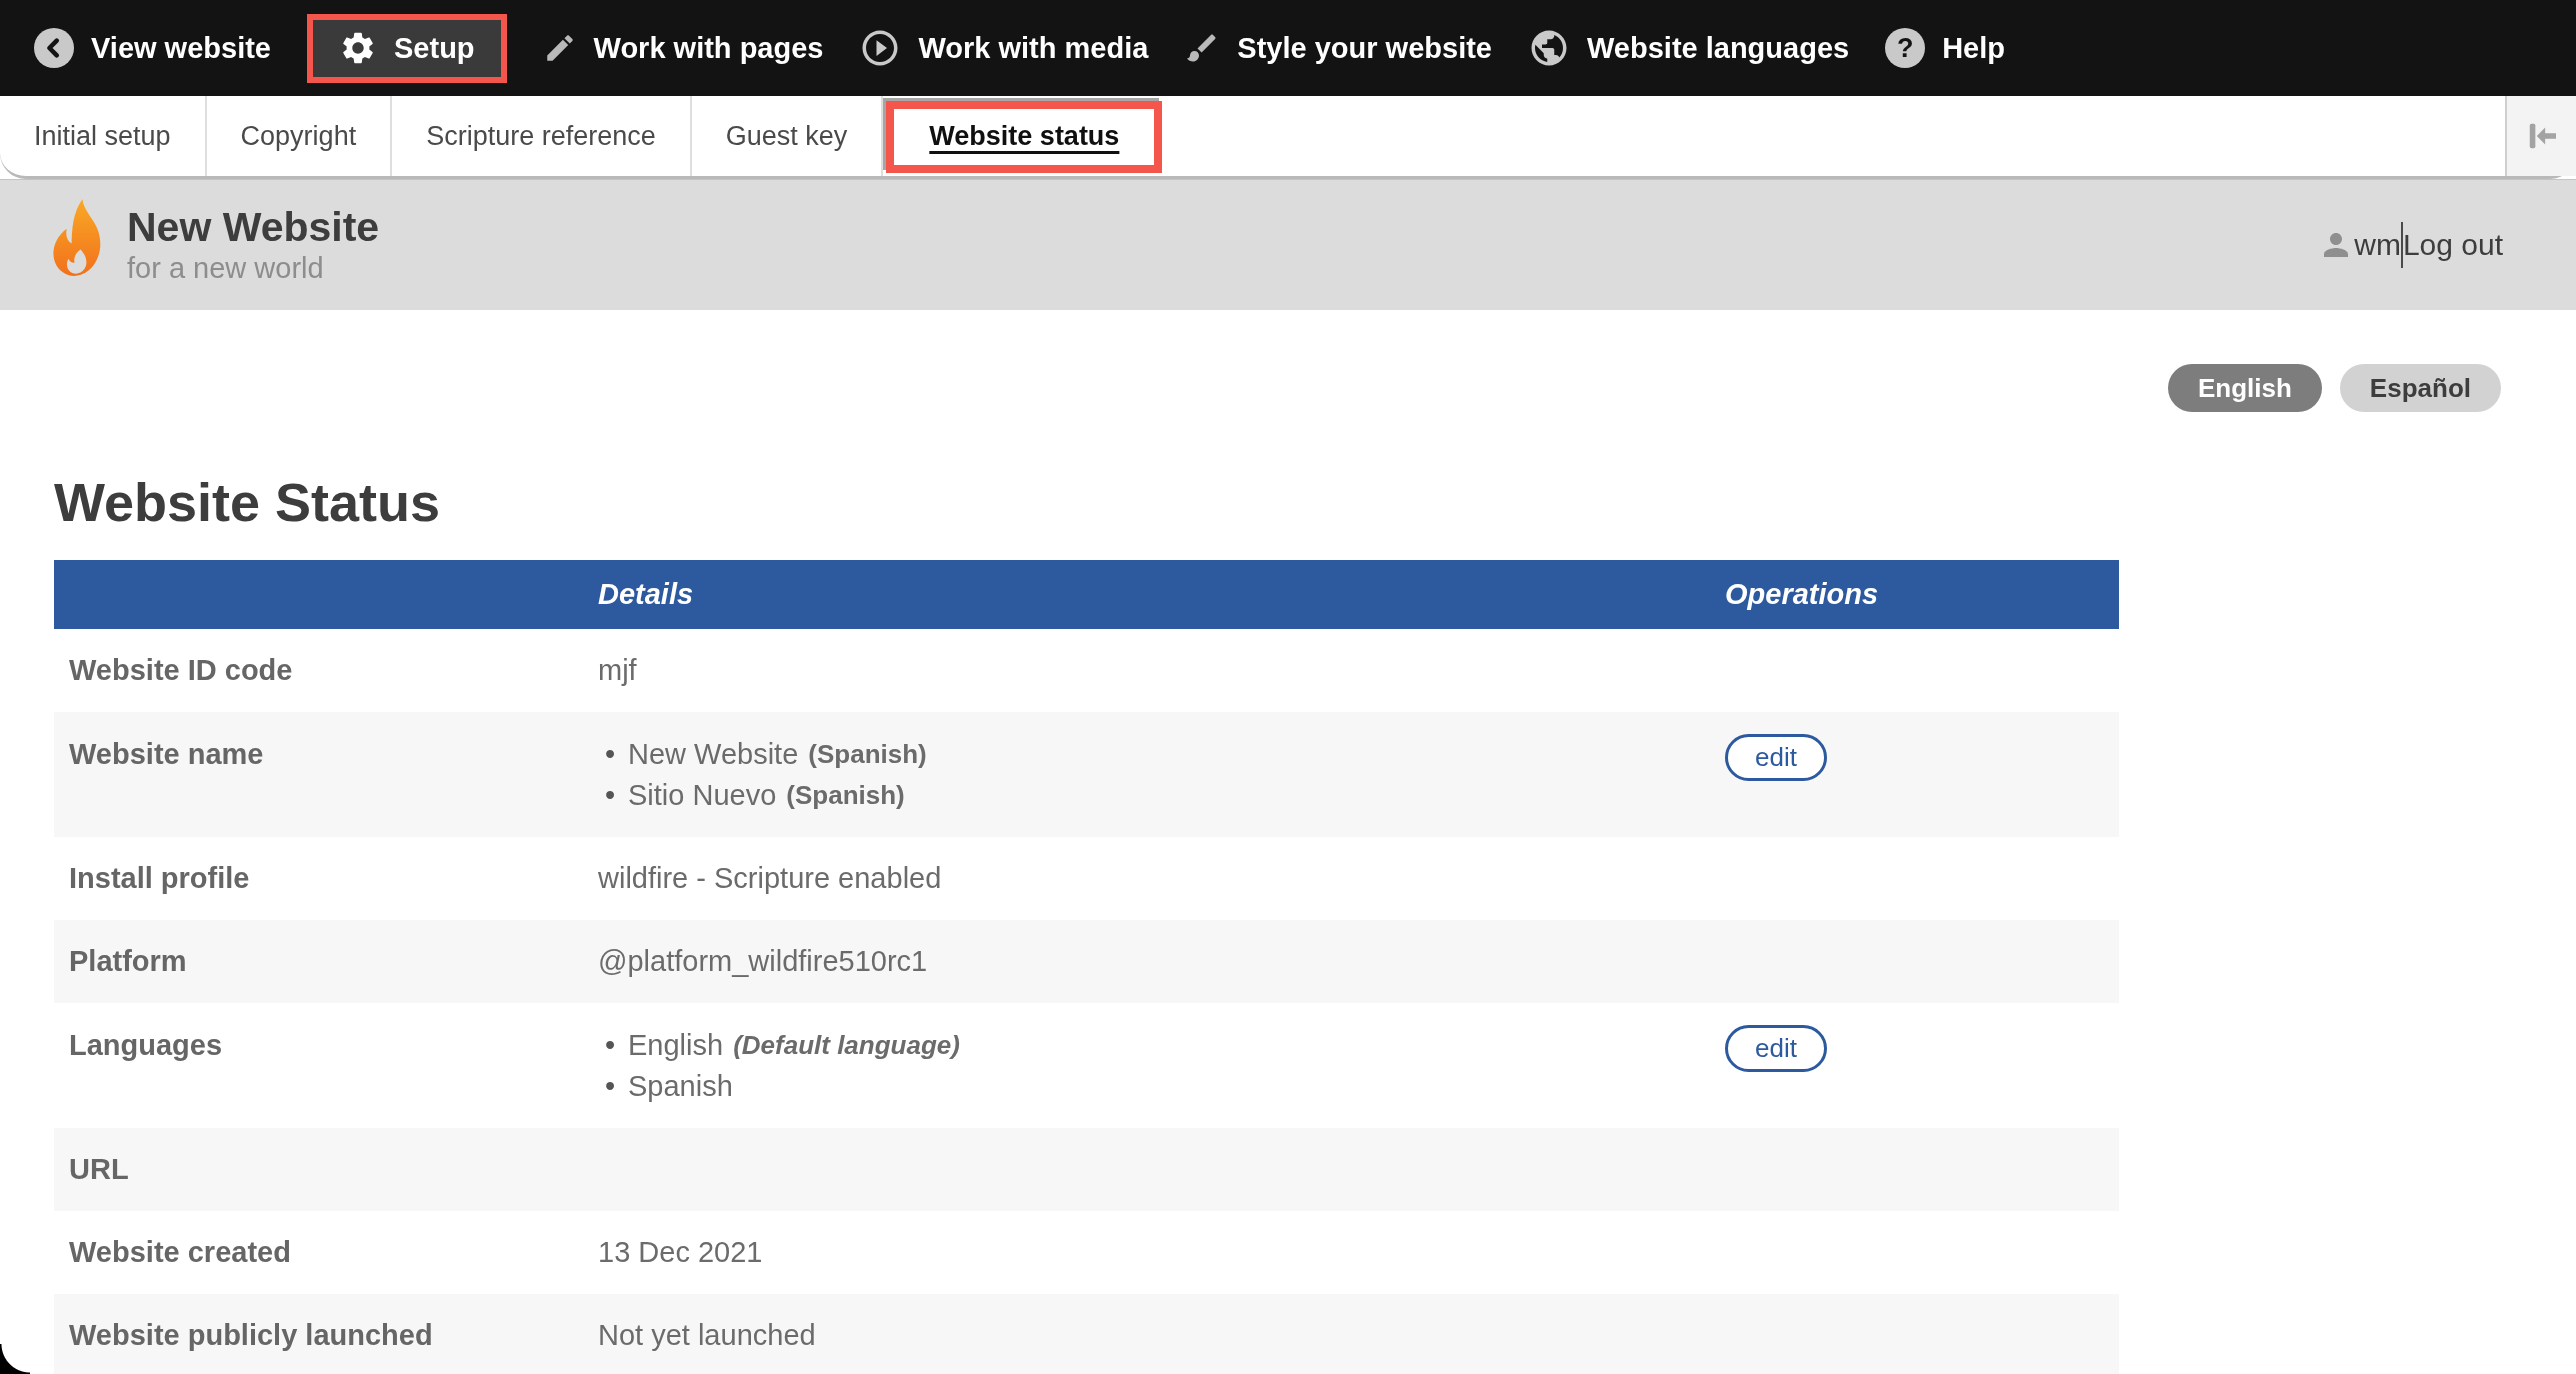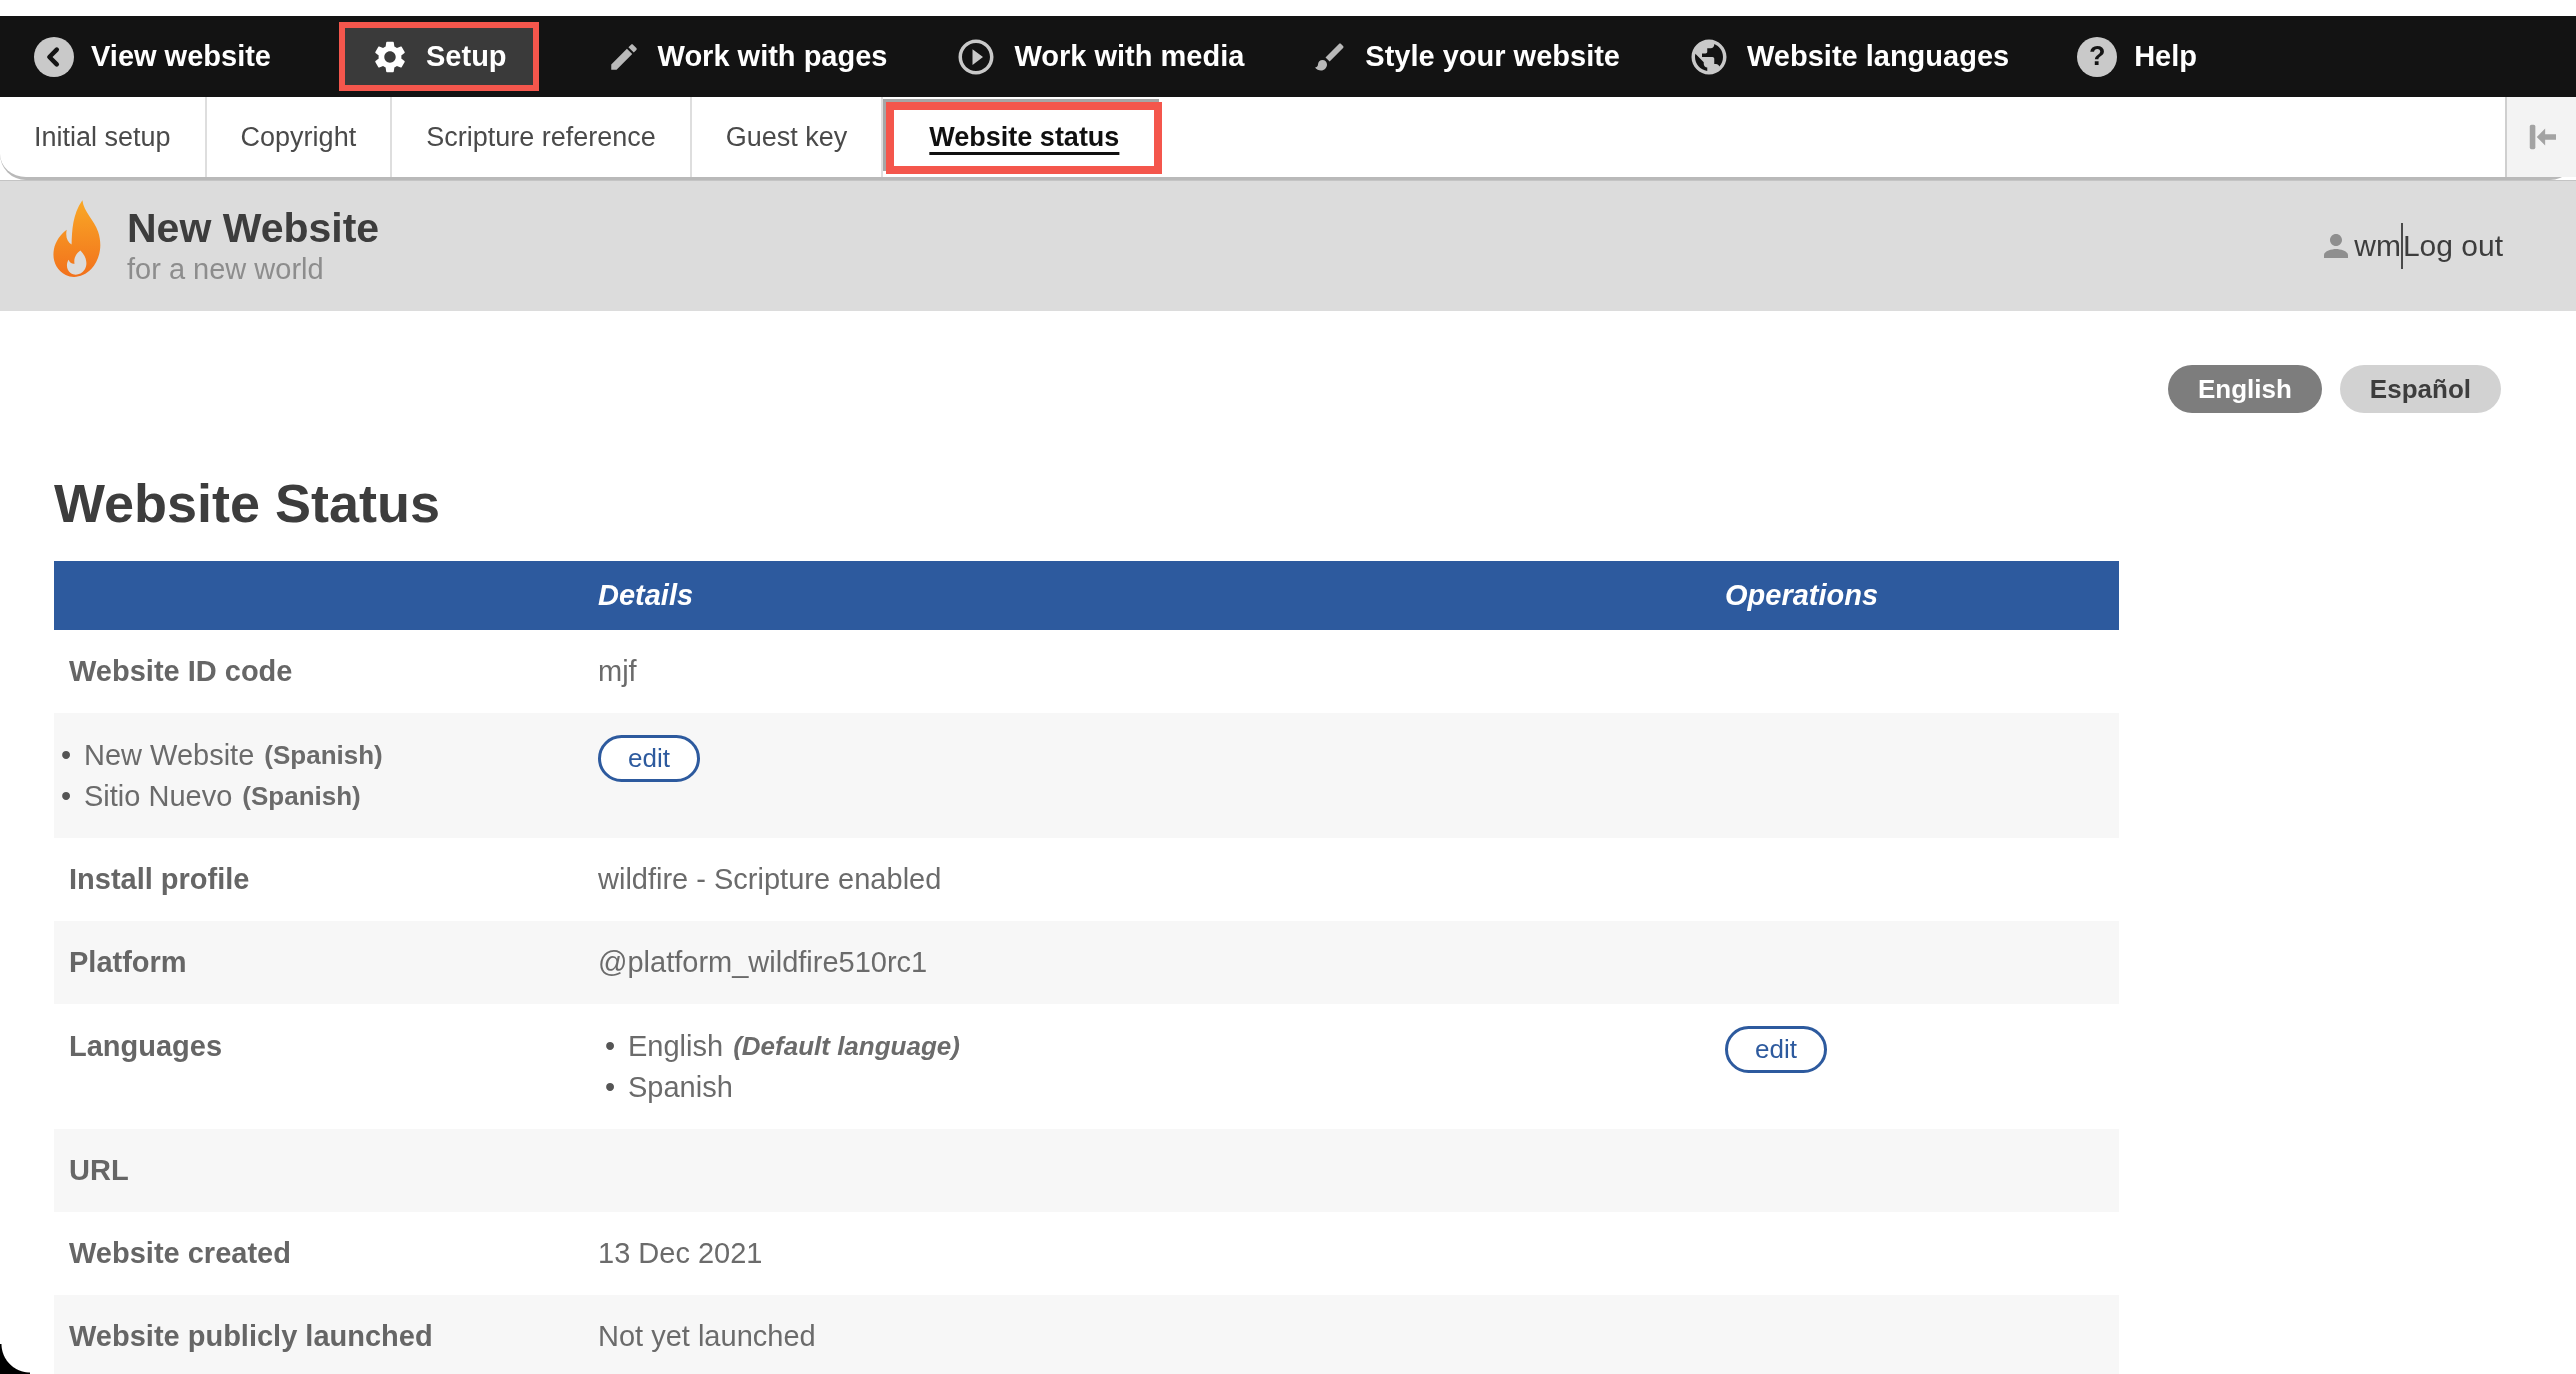--- a/index.html
+++ b/index.html
@@ -4,22 +4,22 @@
 <style>
   * { box-sizing: border-box; }
   html,body { margin:0; padding:0; background:#fff; }
   .screen {
     position:relative; width:2576px; height:1374px; overflow:hidden;
     background:#fff; font-family:"Liberation Sans", sans-serif;
   }
 
   
   .topbar {
-    display:flex; align-items:center; height:81px; background:#131313;
-    padding-left:34px; gap:68px; color:#fff; font-size:29px; font-weight:700;margin-top:16px;
+    display:flex; align-items:center; height:96px; background:#131313;
+    padding-left:34px; gap:36px; color:#fff; font-size:29px; font-weight:700;
   }
   .nav-item { display:flex; align-items:center; gap:17px; cursor:pointer; white-space:nowrap; }
   .nav-item-setup {
     background:#3a3a3a; border:6px solid #f4564c; height:69px;
     padding:0 26px; display:flex; align-items:center; gap:17px;
   }
   .circle-icon {
     width:40px; height:40px; border-radius:50%; background:#c9c9c9;
     display:flex; align-items:center; justify-content:center; flex:0 0 auto;
   }
@@ -240,20 +240,21 @@
       <div>Operations</div>
     </div>
 
     <div class="trow">
       <div class="cell-label">Website ID code</div>
       <div class="cell-value">mjf</div>
       <div class="cell-ops"></div>
     </div>
 
     <div class="trow alt tall">
+      <div class="cell-label">Website name</div>
       <div class="cell-value">
         <div class="bullet-line">
           <span class="bullet-marker">•</span>
           <span>New Website</span>
           <span class="bullet-suffix">(Spanish)</span>
         </div>
         <div class="bullet-line">
           <span class="bullet-marker">•</span>
           <span>Sitio Nuevo</span>
           <span class="bullet-suffix">(Spanish)</span>

